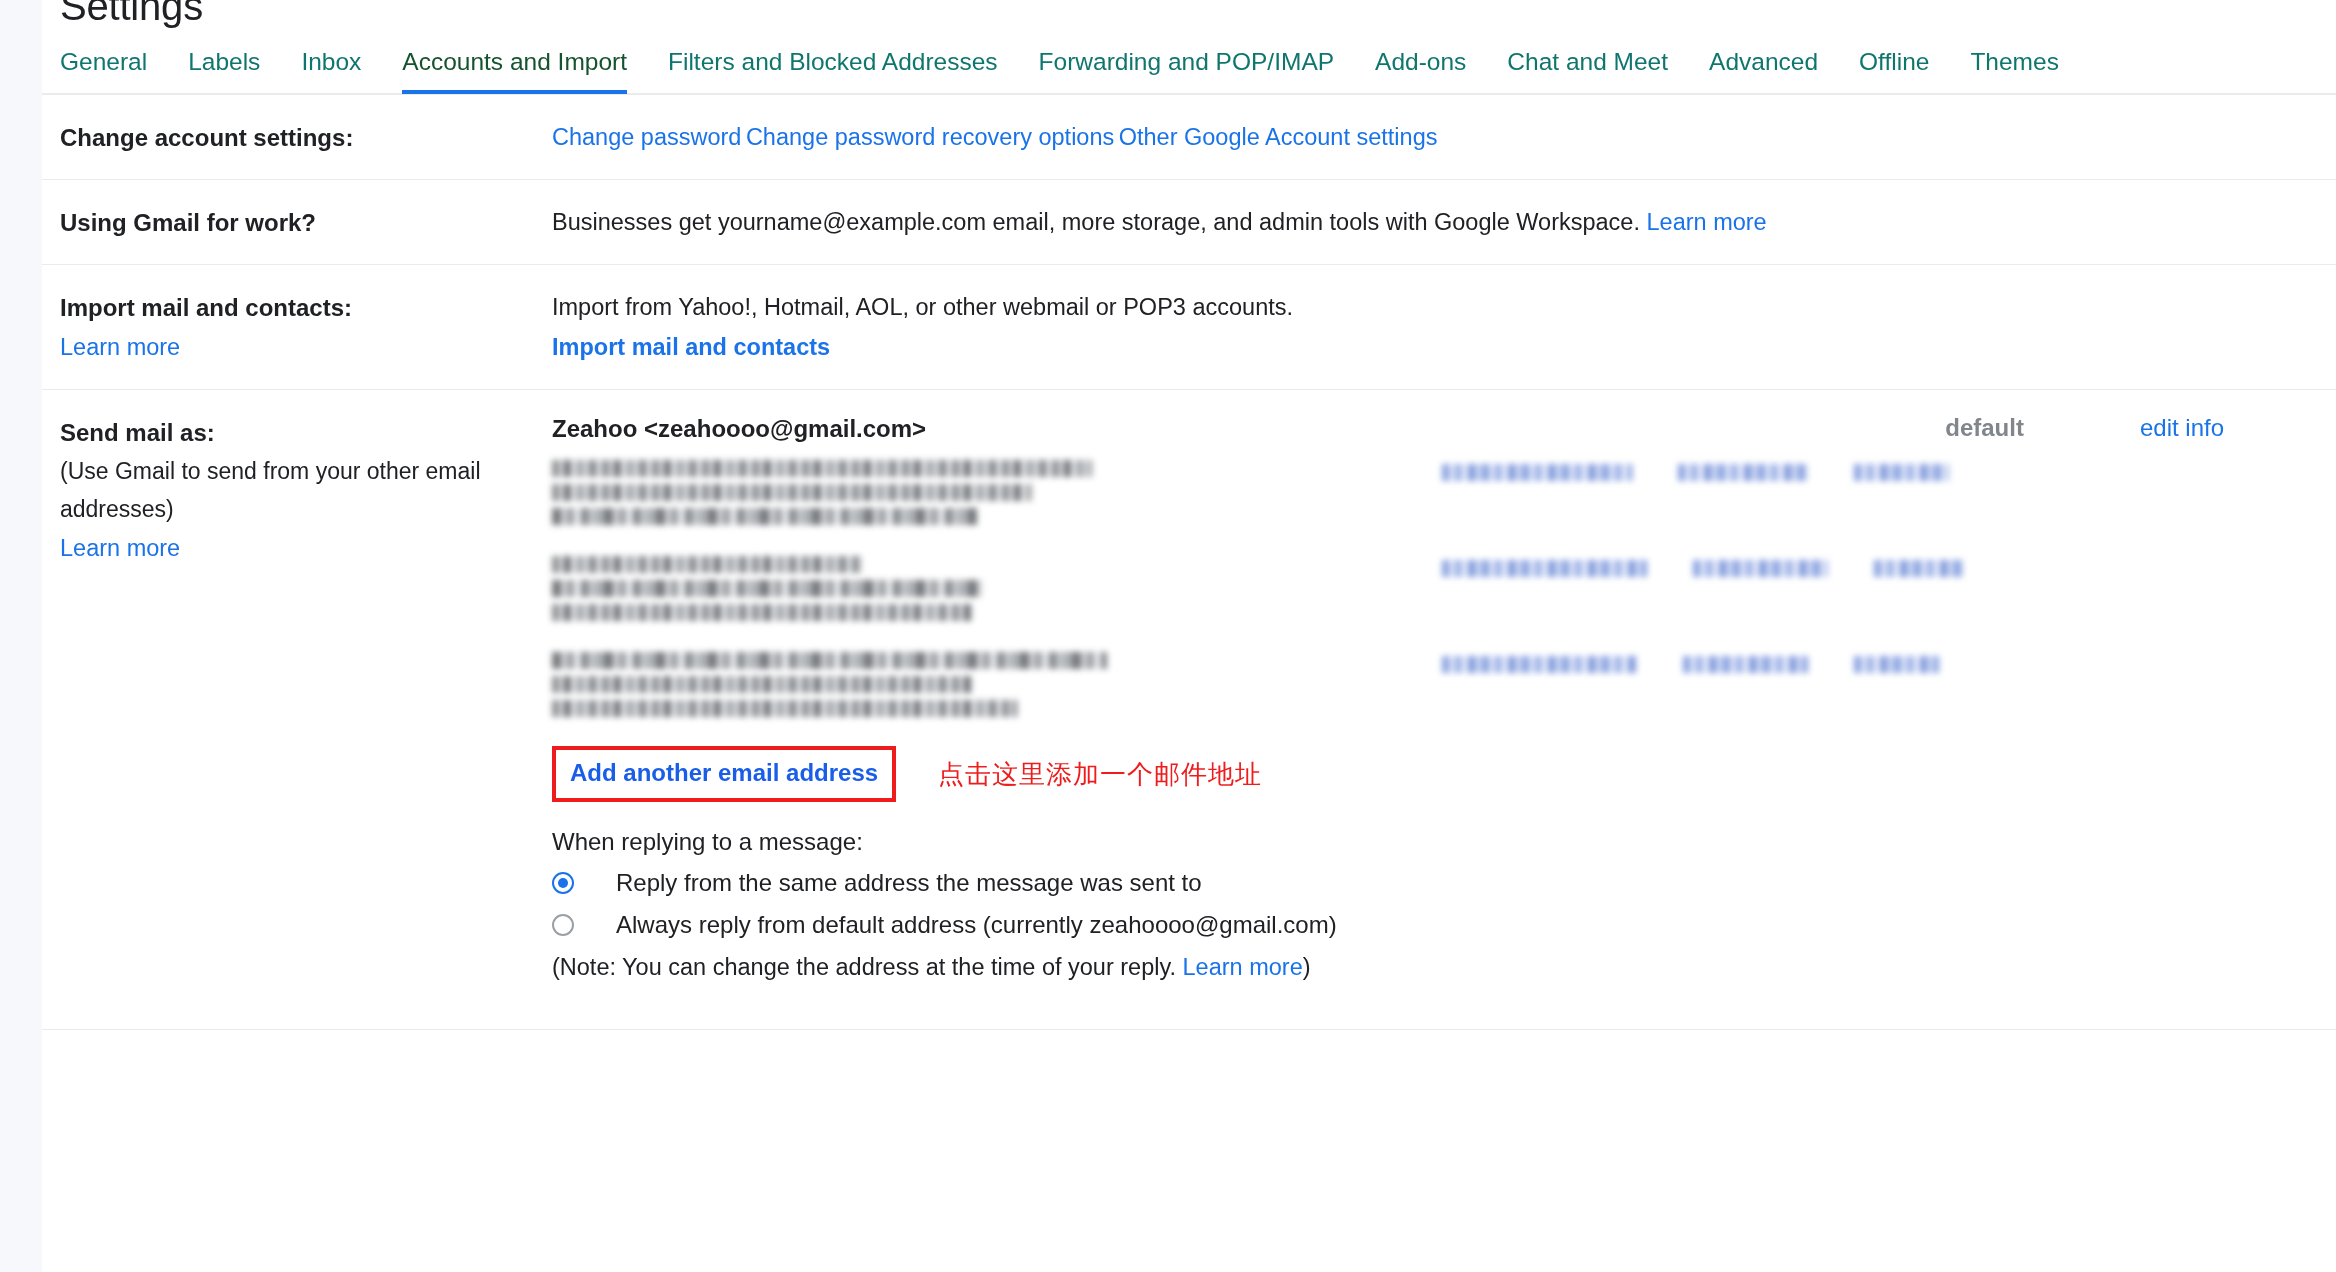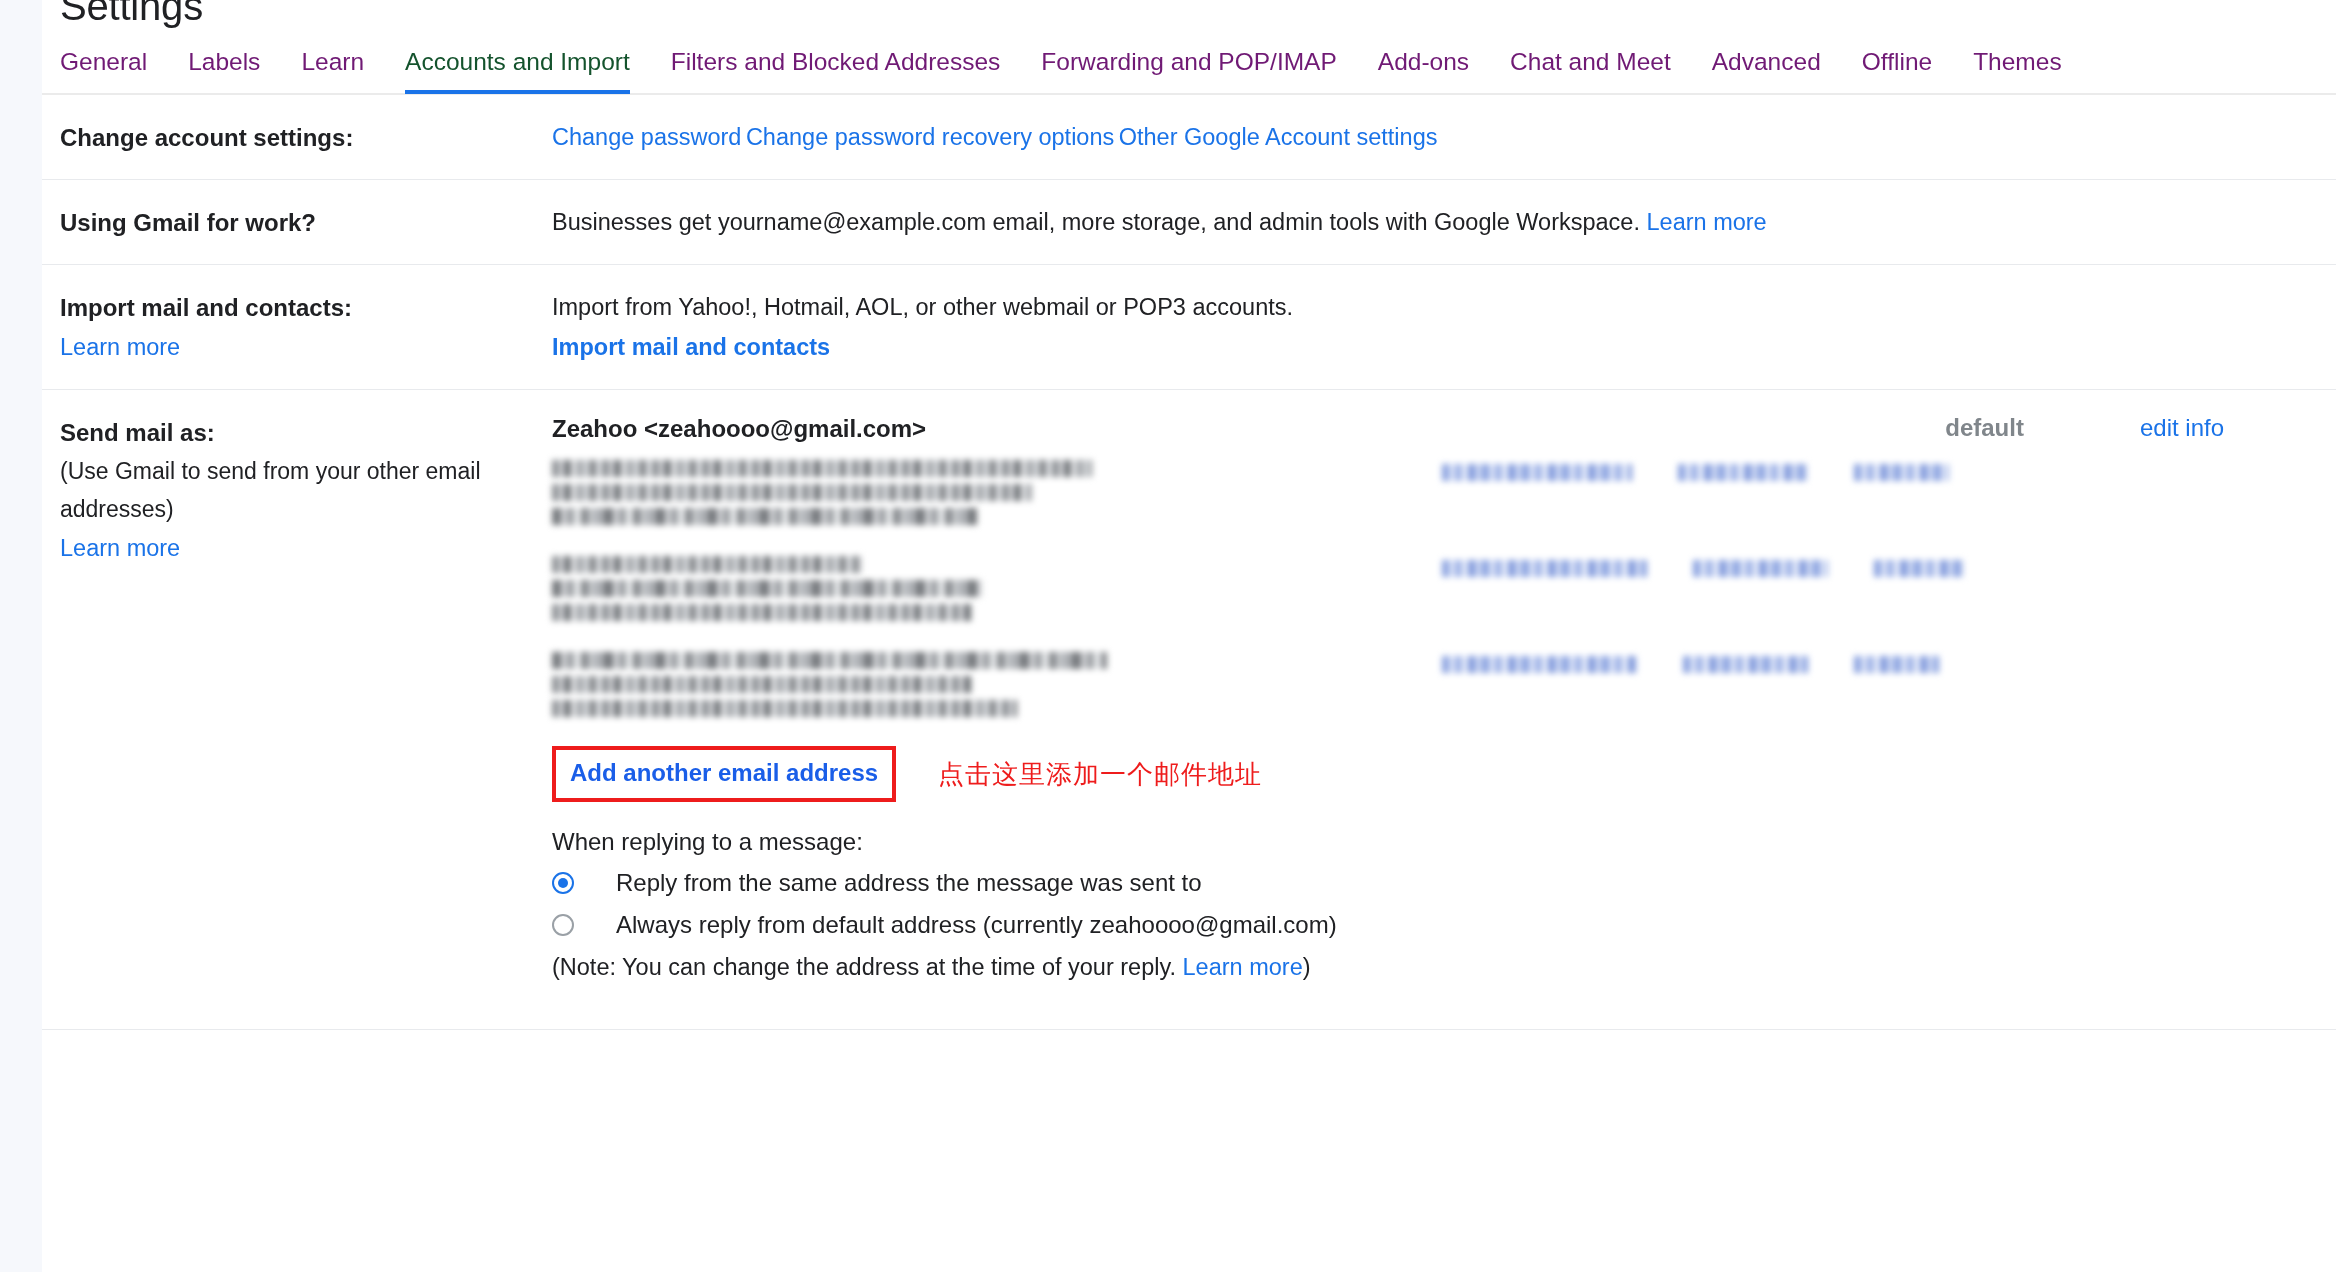--- a/index.html
+++ b/index.html
@@ -50,21 +50,21 @@
     width: 2294px;
     height: 47px;
     display: flex;
     align-items: flex-start;
     border-bottom: 2px solid #ebebeb;
     padding-left: 18px;
   }
   .tab {
     position: relative;
     font-size: 24.5px;
-    color: #701a75;
+    color: #0f766e;
     line-height: 28px;
     padding: 0 0 16px 0;
     margin-right: 41px;
     white-space: nowrap;
     cursor: pointer;
   }
   .tab.active {
     color: #14532d;
   }
   .tab.active::after {
@@ -340,21 +340,21 @@
 
 <div id="page">
 
   <div class="left-gutter"></div>
 
   <div class="settings-title">Settings</div>
 
   <div class="tabbar" id="tabbar">
       <div class="tab">General</div>
       <div class="tab">Labels</div>
-      <div class="tab">Learn</div>
+      <div class="tab">Inbox</div>
       <div class="tab active">Accounts and Import</div>
       <div class="tab">Filters and Blocked Addresses</div>
       <div class="tab">Forwarding and POP/IMAP</div>
       <div class="tab">Add-ons</div>
       <div class="tab">Chat and Meet</div>
       <div class="tab">Advanced</div>
       <div class="tab">Offline</div>
       <div class="tab">Themes</div>
     </div>
 

